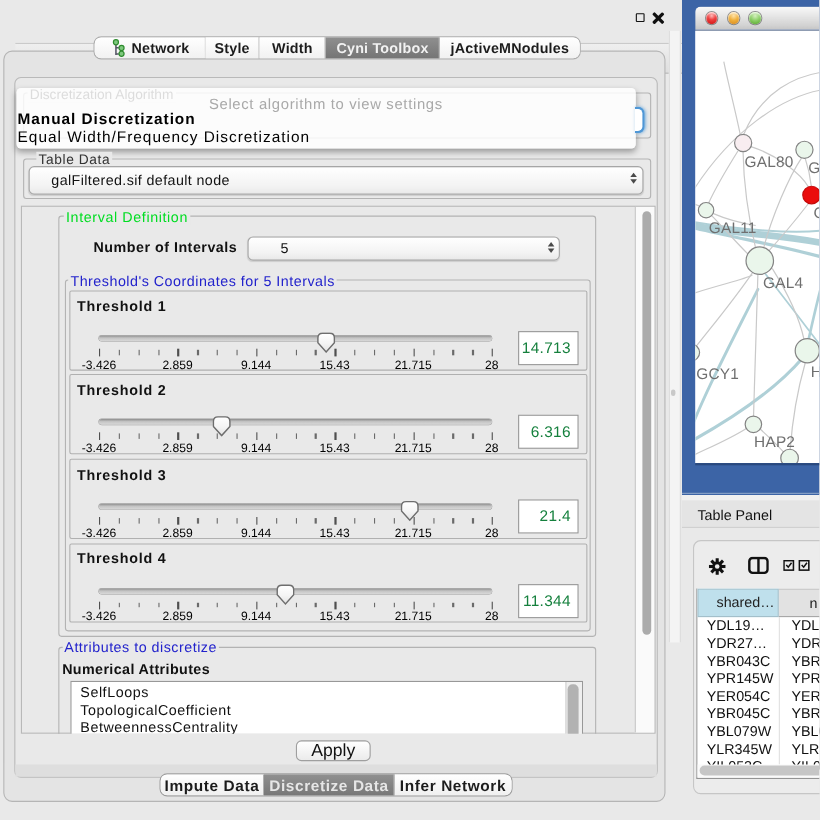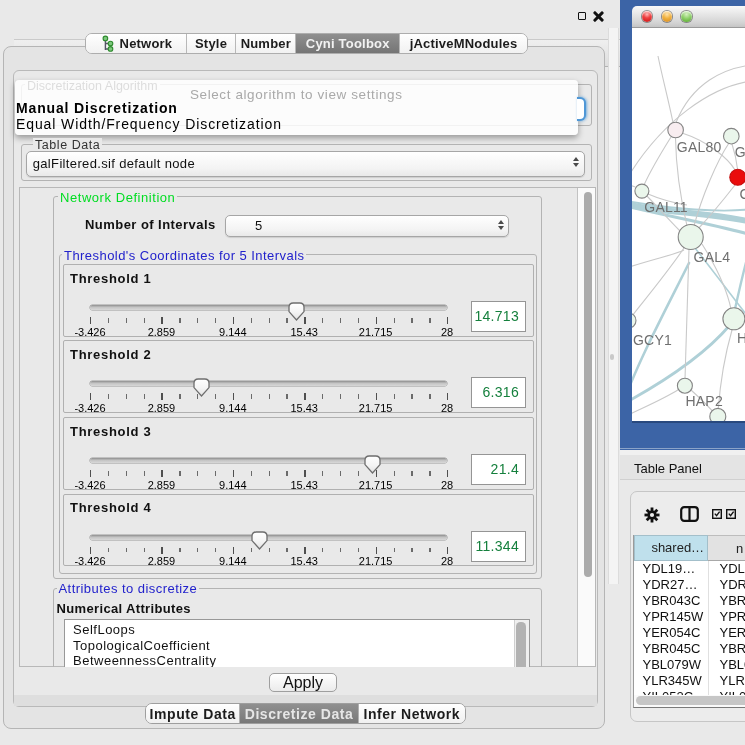--- a/index.html
+++ b/index.html
@@ -75,51 +75,51 @@
   <div class="abs" id="panel2"></div>
   <div class="abs" id="botstrip"></div>
   <div class="abs" id="toptabs">
     <div class="seg" style="width:104px;"><svg width="16" height="17" viewBox="0 0 16 17" style="margin-right:4px;">
           <path d="M5.4 5.5 V15 M5.4 8.5 H8 M5.4 14 H8" stroke="#555566" stroke-width="1.4" fill="none"></path>
           <circle cx="5.4" cy="3.4" r="2.3" fill="#7dc87d" stroke="#2e8b2e" stroke-width="1.1"></circle>
           <circle cx="10.5" cy="8.6" r="2.3" fill="#7dc87d" stroke="#2e8b2e" stroke-width="1.1"></circle>
           <circle cx="10.5" cy="13.9" r="2.3" fill="#7dc87d" stroke="#2e8b2e" stroke-width="1.1"></circle>
         </svg>Network</div>
     <div class="seg" style="width:51px;">Style</div>
-    <div class="seg" style="width:62px;">Number</div>
+    <div class="seg" style="width:62px;">Width</div>
     <div class="seg sel" style="width:107px;">Cyni Toolbox</div>
     <div class="seg" style="width:131px;">jActiveMNodules</div>
   </div>
 
   <div class="abs group" style="left:21px; top:84px; width:571px; height:42px;"></div>
   <div class="abs glabel" style="left:25px; top:78.5px; color:#333;">Discretization Algorithm</div>
   <div class="abs" id="ringfrag" style="z-index:5; left:577px; top:96.5px; width:9px; height:24px; border:2.6px solid #4f97d6; border-left:none; border-radius:0 6px 6px 0; background:#fff; box-shadow:1px 0 3px #74aede;"></div>
 
   <div class="abs" id="popup" style="left:15px; top:80px; width:562.5px; height:54.5px; background:rgba(255,255,255,0.83); border-radius:4px; box-shadow:0 3px 6px rgba(0,0,0,0.35);">
     <div style="position:absolute; left:0; top:7px; width:100%; text-align:center; font-size:13.5px; letter-spacing:0.6px; color:#a9a9a9;">Select algorithm to view settings</div>
     <div style="position:absolute; left:1px; top:35.5px; font-size:14px; color:#000; letter-spacing:0.9px;">Equal Width/Frequency Discretization</div>
     <div style="position:absolute; left:1px; top:19.5px; font-size:14px; font-weight:bold; color:#000; letter-spacing:0.85px;">Manual Discretization</div>
   </div>
 
   <div class="abs group" style="left:21px; top:144px; width:571px; height:37px;"></div>
   <div class="abs glabel" style="left:33px; top:137.5px; color:#333; letter-spacing:0.55px;">Table Data</div>
-  <div class="abs combo" style="left:25.7px; top:150.7px; width:559.3px; height:26px; line-height:23px; letter-spacing:0.35px; padding-left:6px;">galFiltered.sif default node
+  <div class="abs combo" style="left:25.7px; top:150.7px; width:559.3px; height:26px; line-height:23px; letter-spacing:0.35px; padding-left:20px;">galFiltered.sif default node
     <div class="arrows" style="left:546px; top:5px;">
         <div class="up"></div>
         <div class="dn"></div>
       </div>
   </div>
 
   <div class="abs" style="left:18.5px; top:186.5px; width:577px; height:480px; border:1px solid #b8b8b8; overflow:hidden; background:#e9e9e9;">
     <div style="position:absolute; right:0; top:0; width:18px; height:480px; background:#fafafa; border-left:1px solid #c2c2c2;"></div>
     <div class="sbthumb" style="position:absolute; left:564px; top:4px; width:8px; height:385px;"></div>
   </div>
 
   <div class="abs group" style="left:52.5px; top:196px; width:489.5px; height:383px;"></div>
-  <div class="abs glabel" style="left:58px; top:190px; color:#00dd22; font-size:13px; letter-spacing:0.55px;">Network Definition</div>
+  <div class="abs glabel" style="left:58px; top:190px; color:#00dd22; font-size:13px; letter-spacing:0.55px;">Interval Definition</div>
   <div class="abs" style="left:85px; top:216.5px; font-size:13px; font-weight:bold; letter-spacing:0.45px; color:#111;">Number of Intervals</div>
   <div class="abs combo" style="left:225px; top:215px; width:284px; height:22px; line-height:20px; padding-left:29px;">5
     <div class="arrows" style="left:272px; top:3.5px;">
         <div class="up"></div>
         <div class="dn"></div>
       </div>
   </div>
   <div class="abs group" style="left:58.5px; top:253.5px; width:478.5px; height:320.5px;"></div>
   <div class="abs glabel" style="left:62px; top:247.5px; color:#2222cc; font-size:13px; letter-spacing:0.45px;">Threshold's Coordinates for 5 Intervals</div>
   <div class="abs thrbox" style="top:264px;">

